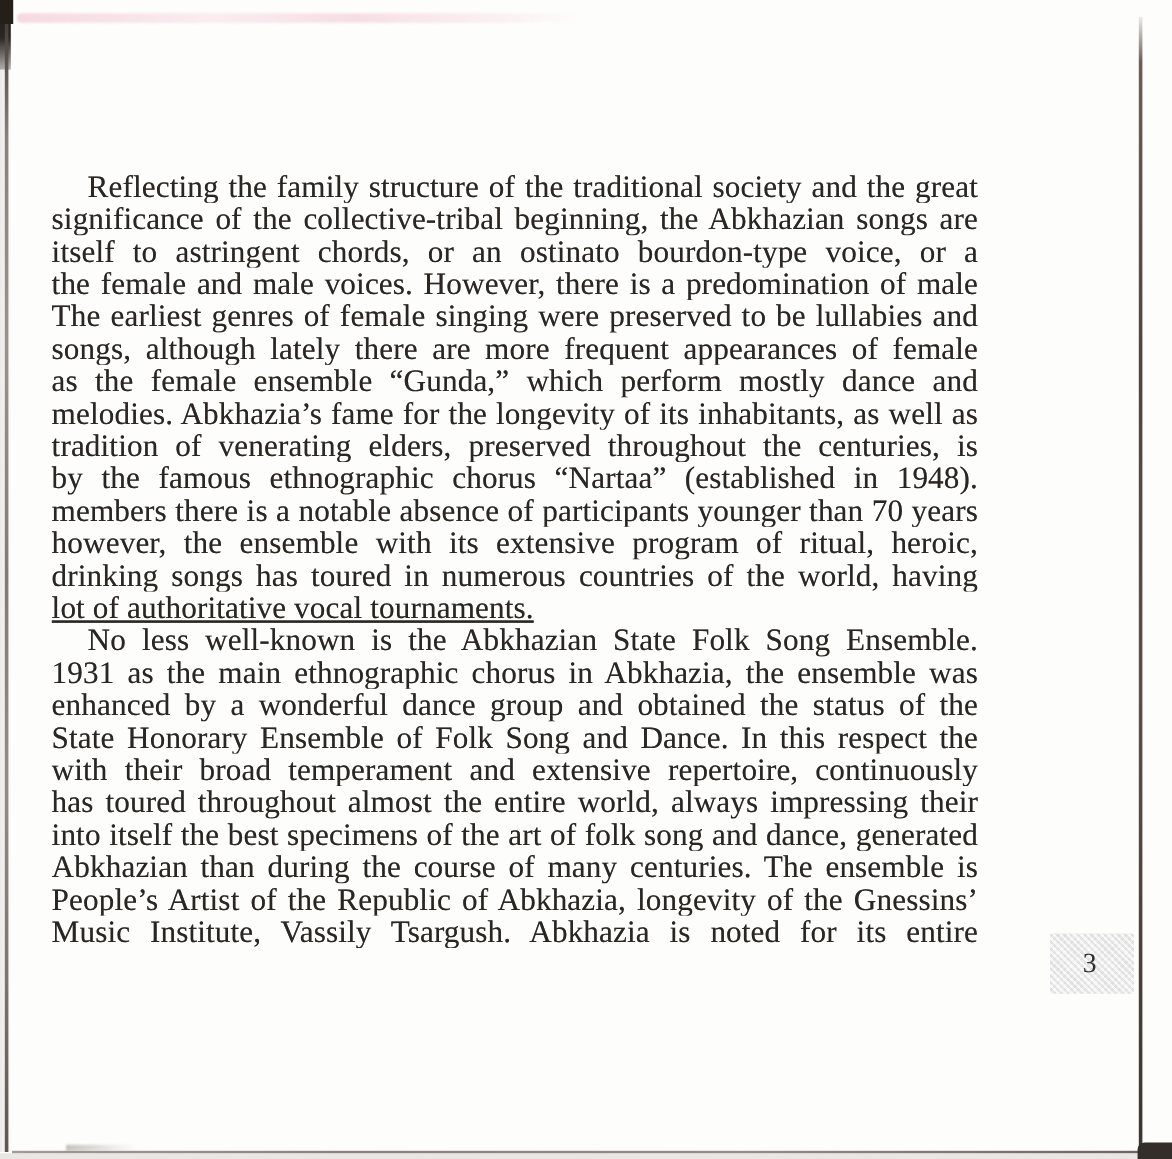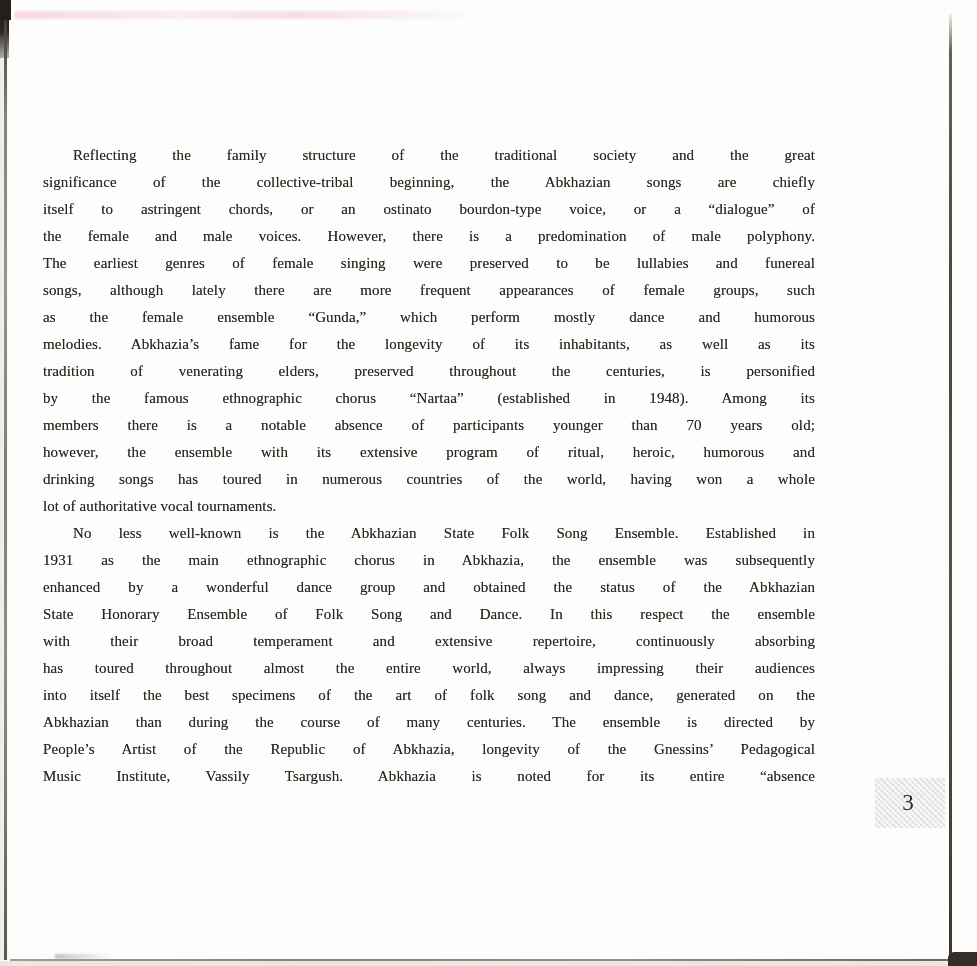--- a/index.html
+++ b/index.html
@@ -12,35 +12,35 @@
     font-family: "Liberation Serif", "DejaVu Serif", serif;
   }
 
   
   .text-block {
     position: absolute;
     left: 43px;
     top: 142px;
     width: 772px;
     color: var(--ink, #2a2723);
-    font-size: 15px;
+    font-size: 26px;
     letter-spacing: 0.1px;
     line-height: 27px;
     text-shadow: 0 0 0.5px rgba(42,39,35,0.55);
   }
   .paragraph { margin: 0; }
   .line {
     height: 27px;
     overflow: hidden;
     text-align: justify;
     text-align-last: justify;
     white-space: normal;
   }
   .line.indent { text-indent: 30px; }
-  .line.no-stretch { text-align-last: left; }
+  .line.no-stretch { text-align-last: left; text-decoration: underline; }
 
   
   .page-number-box {
     position: absolute;
     left: 875px;
     top: 778px;
     width: 70px;
     height: 50px;
     background:
       repeating-linear-gradient(45deg,  rgba(255,255,255,0.55) 0 2px, rgba(205,205,205,0.28) 2px 4px),

